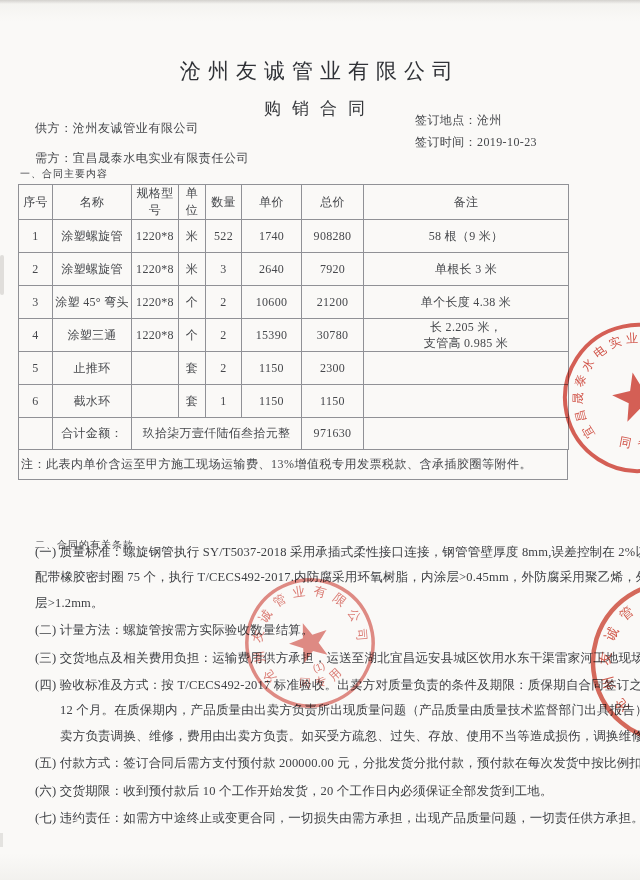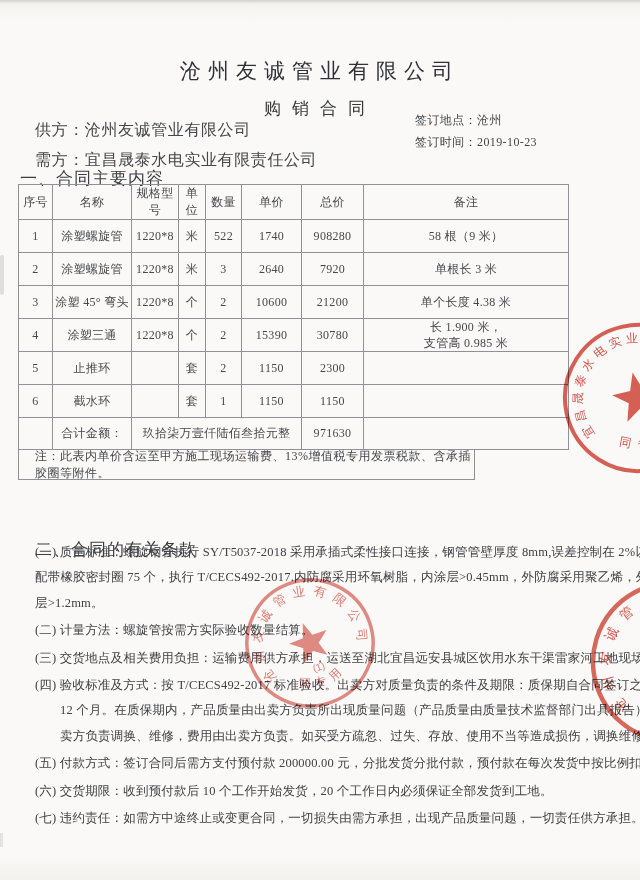--- a/index.html
+++ b/index.html
@@ -14,42 +14,42 @@
   .edge-left { position:absolute; left:0; top:255px; width:4px; height:40px;
     background:#c6c4c0; opacity:.5; border-radius:2px; }
   .edge-left2 { position:absolute; left:0; top:833px; width:3px; height:14px;
     background:#c9c7c3; opacity:.45; }
 
   .doc-title { position:absolute; top:57px; left:0; width:100%; text-align:center;
     font-size:21px; letter-spacing:7px; color:#303237; }
   .doc-subtitle { position:absolute; top:97px; left:0; width:100%; text-align:center;
     font-size:17px; letter-spacing:11px; color:#35373b; }
 
-  .meta { position:absolute; font-size:16px; letter-spacing:.6px; color:#44464a; }
+  .meta { position:absolute; font-size:12px; letter-spacing:.6px; color:#44464a; }
   .m-supplier { left:35px; top:120px; }
   .m-buyer    { left:35px; top:150px; }
   .meta-right { position:absolute; left:415px; top:110px; font-size:12px;
     line-height:21.5px; letter-spacing:.4px; color:#44464a; }
-  .sec-heading { position:absolute; font-size:17px; letter-spacing:1px; color:#3c3e42; }
+  .sec-heading { position:absolute; font-size:10px; letter-spacing:1px; color:#3c3e42; }
   .h-sec1 { left:20px; top:167px; }
   .h-attach { left:35px; top:489px; letter-spacing:.6px; }
   .h-sec2 { left:35px; top:538px; }
 
   table.items { position:absolute; left:18px; top:184px; width:550px;
     border-collapse:collapse; table-layout:fixed; font-size:12px; color:#46484c; }
   table.items th, table.items td { border:1px solid #909196; font-weight:normal;
     text-align:center; padding:0 2px; letter-spacing:.3px; overflow:hidden; }
   table.items thead th { height:29px; }
   table.items tbody td { height:32px; }
   table.items tfoot td { height:31px;margin-left:41px; }
   td.remark { white-space:pre-line; line-height:16px; }
 
-  .note-box { position:absolute; left:18px; top:449px; width:457px; height:31px;
+  .note-box { position:absolute; left:18px; top:449px; width:550px; height:31px;
     box-sizing:border-box; border:1px solid #909196; display:flex; align-items:center;
-    padding-left:16px; font-size:12px; letter-spacing:.5px; color:#45474b; }
+    padding-left:2px; font-size:12px; letter-spacing:.5px; color:#45474b; }
 
   .terms { position:absolute; left:35px; top:540px; width:585px;
     font-size:12.5px; color:#3f4145; }
   .term { margin-bottom:2px; }
   .term-line { line-height:25.4px; letter-spacing:.2px; white-space:nowrap; }
   .term-line.ind { padding-left:25px; }
 
   .stamp { position:absolute; mix-blend-mode:multiply; pointer-events:none; }
   .s1 { left:553px; top:313px; }
   .s2 { left:235px; top:568px; }
@@ -132,21 +132,21 @@
           <td class="remark">单个长度 4.38 米</td>
         </tr>
         <tr>
           <td>4</td>
           <td>涂塑三通</td>
           <td>1220*8</td>
           <td>个</td>
           <td>2</td>
           <td>15390</td>
           <td>30780</td>
-          <td class="remark">长 1.900 米，
+          <td class="remark">长 2.205 米，
 支管高 0.985 米</td>
         </tr>
         <tr>
           <td>5</td>
           <td>止推环</td>
           <td></td>
           <td>套</td>
           <td>2</td>
           <td>1150</td>
           <td>2300</td>

